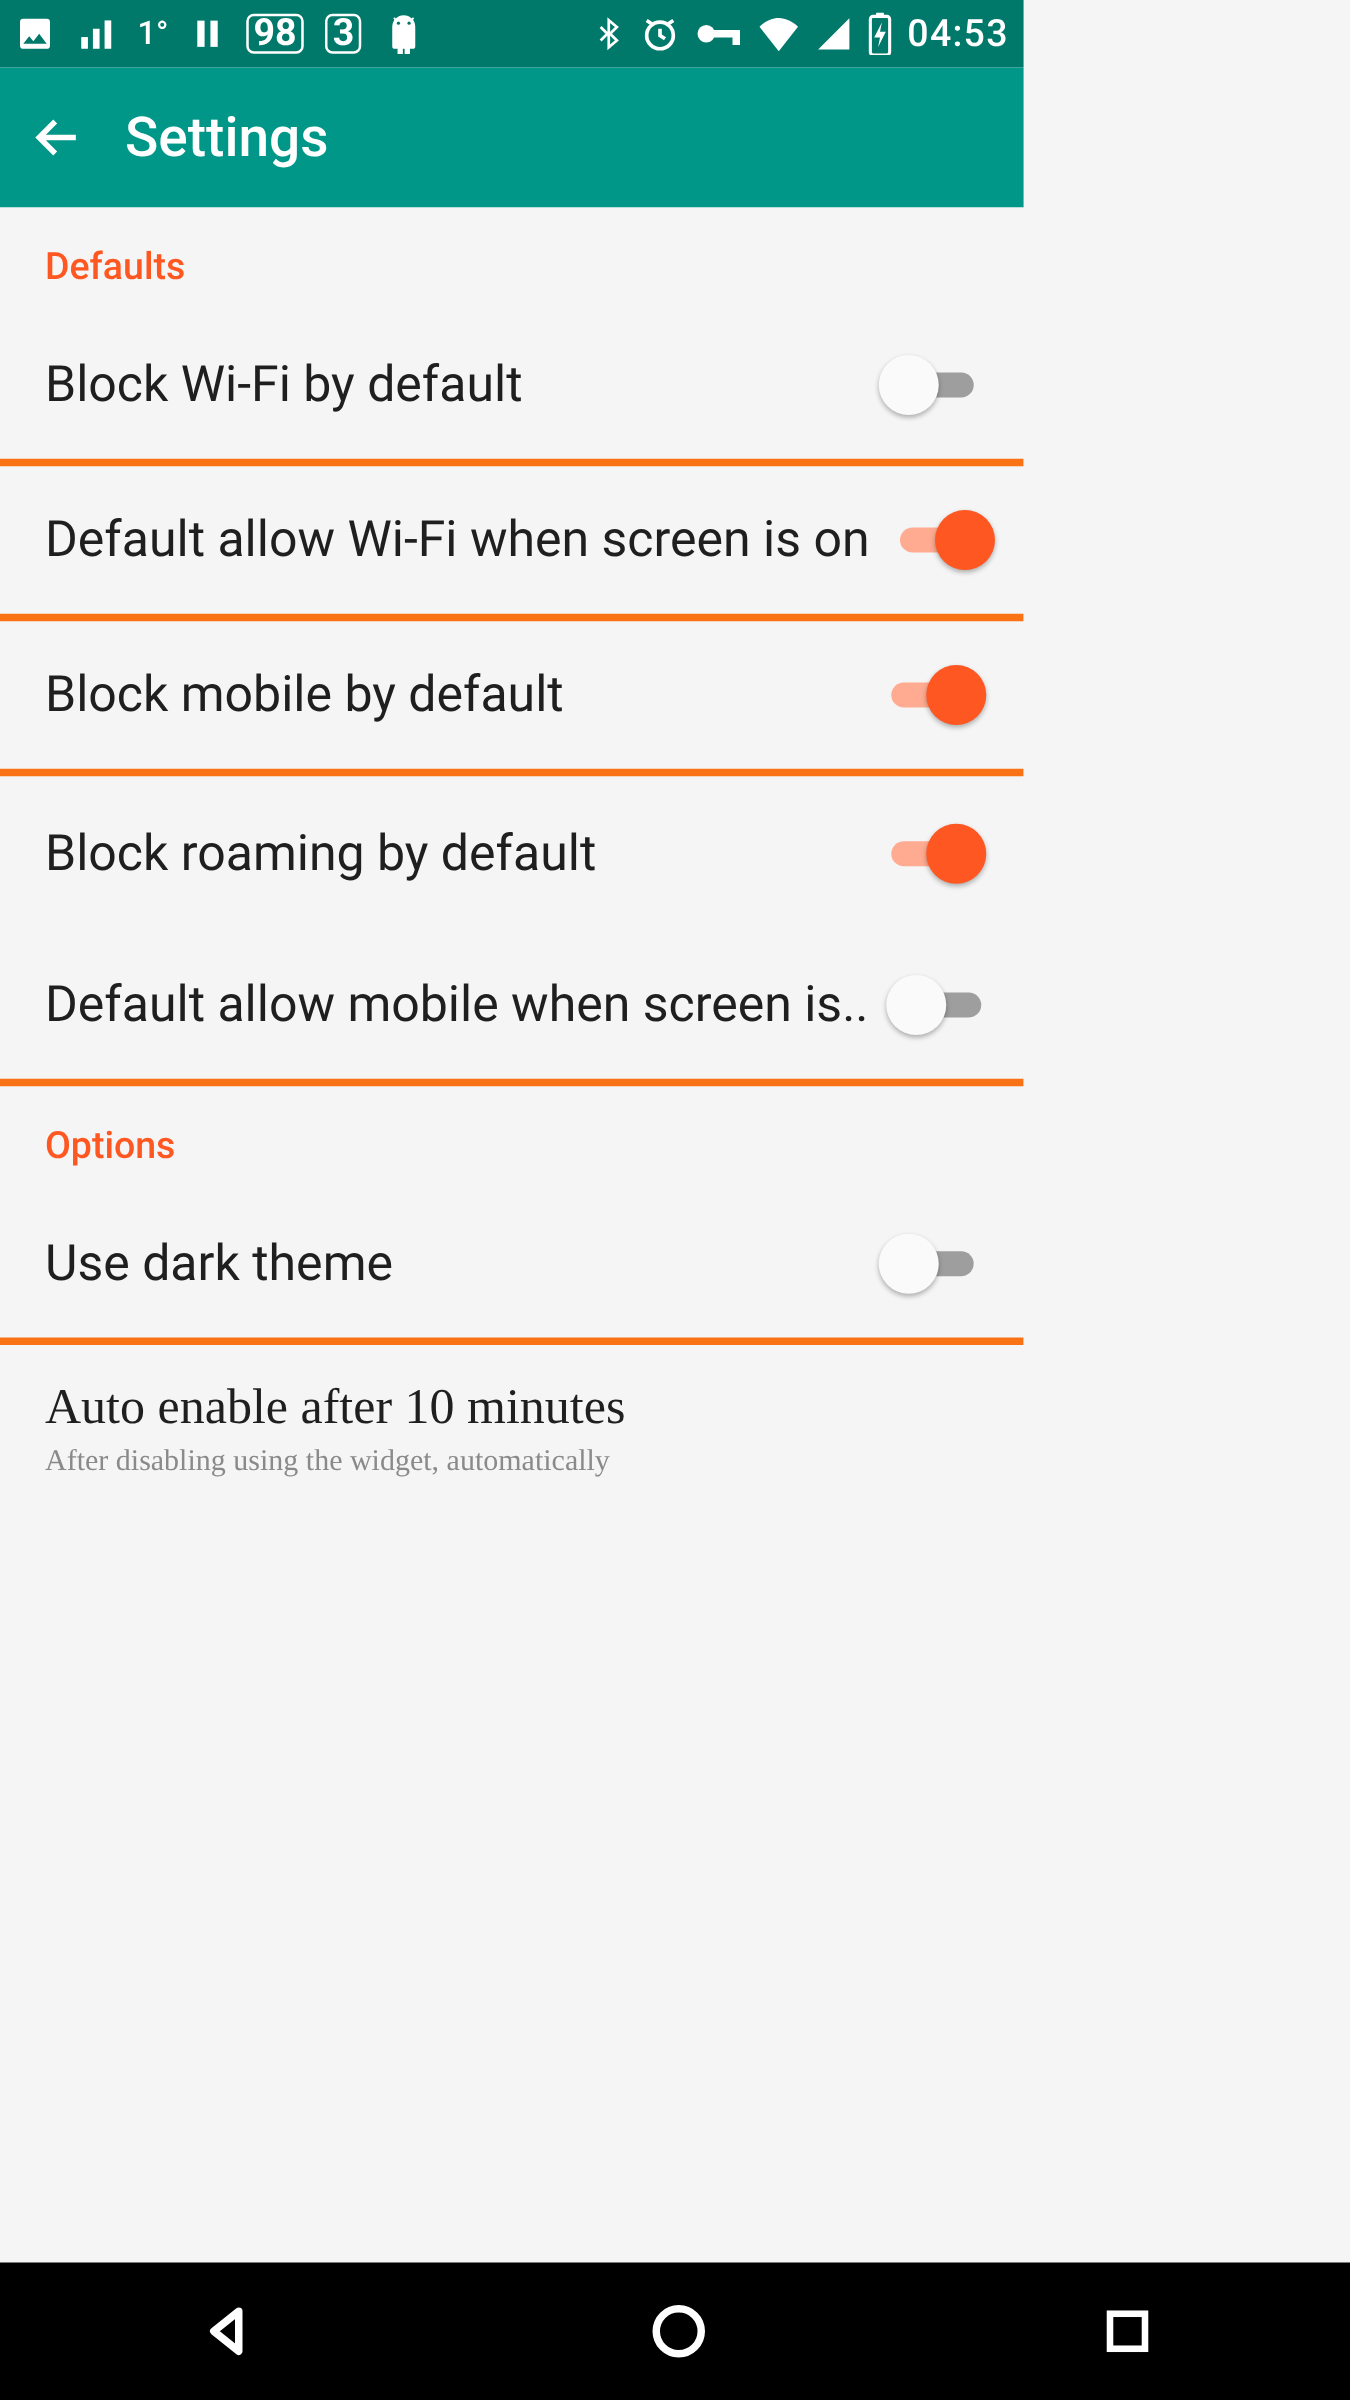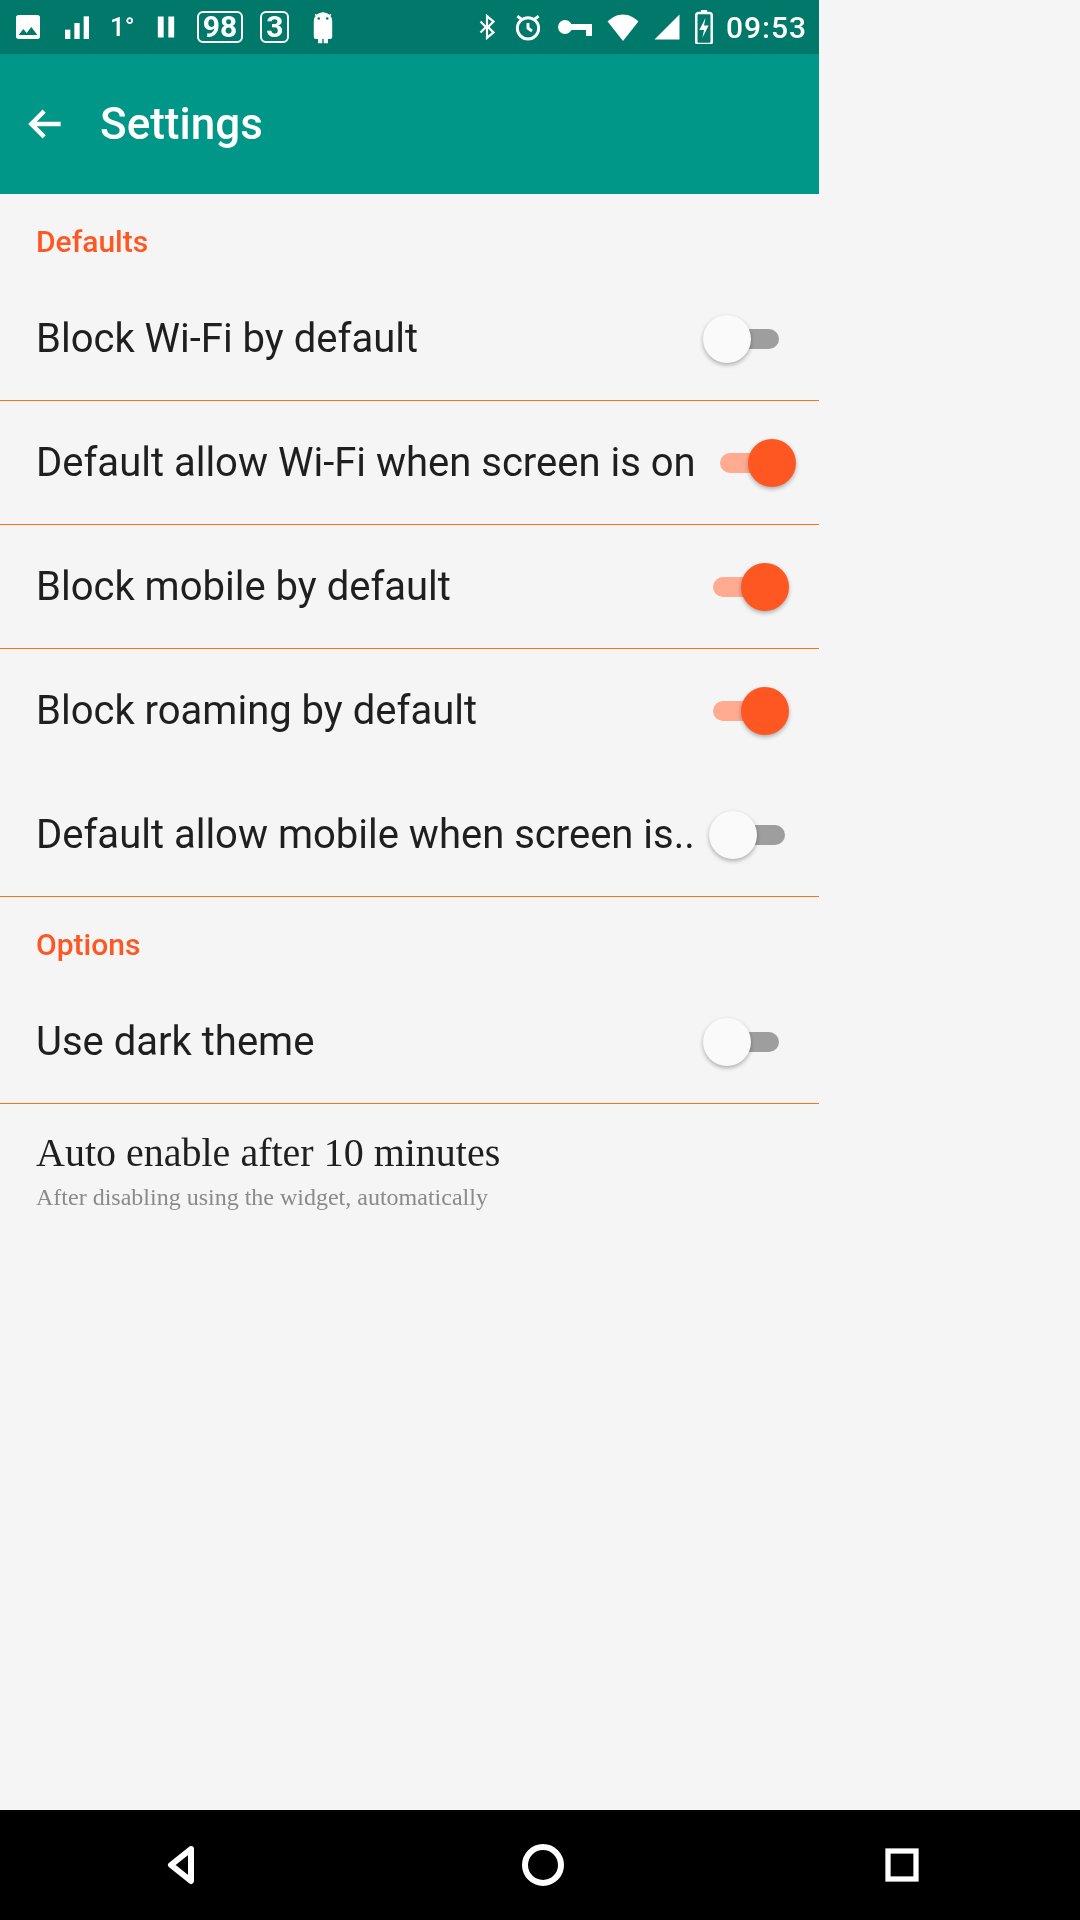--- a/index.html
+++ b/index.html
@@ -20,21 +20,21 @@
   .status-bar svg { fill: #ffffff; }
   .icon-box { display: inline-flex; align-items: center; justify-content: center; }
   .temp { font-size: 26px; font-weight: 500; }
   .badge-box {
     border: 2.5px solid #fff; border-radius: 6px; padding: 0 4px;
     font-size: 30px; font-weight: 700; line-height: 28px;
   }
   .clock { font-size: 30px; letter-spacing: 1px; }
   
   .app-bar {
-    height: 140px;
+    height: 112px;
     background: #009688;
     display: flex;
     align-items: center;
     padding: 0 24px;
     gap: 32px;
   }
   .app-bar .back { color: #fff; }
   .app-bar .title { color: #fff; font-size: 44px; font-weight: 500; }
   
   .content { background: #f5f5f5; }
@@ -42,21 +42,21 @@
     color: #ff5722;
     font-size: 30px;
     font-weight: 500;
     padding: 30px 36px 18px 36px;
   }
   .row {
     display: flex;
     align-items: center;
     padding: 0 36px;
     min-height: 124px;
-    border-bottom: 1px solid #f97316;
+    border-bottom: 6px solid #f97316;
   }
   .row:last-of-type { border-bottom: none; font-family: Liberation Serif, serif; }
   .row .texts { flex: 1; padding-right: 20px; }
   .row .label {
     font-size: 40px;
     color: #1f1f1f;
     line-height: 1.25;
     overflow: hidden;
     text-overflow: ellipsis;
     white-space: nowrap;
@@ -154,21 +154,21 @@
           <path d="M2 22L22 2v20z"></path>
         </svg>
     </span>
     <span class="icon-box">
       <svg width="20" height="34" viewBox="0 0 12 22">
           <rect x="1" y="2" width="10" height="20" rx="1.5" fill="none" stroke="#fff" stroke-width="1.6"></rect>
           <rect x="4" y="0" width="4" height="2"></rect>
           <path d="M7 5l-4 8h3l-1 5 4-8H6z" fill="#fff"></path>
         </svg>
     </span>
-    <span class="clock">09:53</span>
+    <span class="clock">04:53</span>
   </div>
 </div>
 
 <div class="app-bar">
   <span class="back icon-box">
     <svg width="44" height="44" viewBox="0 0 24 24" fill="none" stroke="#fff" stroke-width="2.4">
         <path d="M20 12H4M11 5l-7 7 7 7"></path>
       </svg>
   </span>
   <span class="title">Settings</span>

